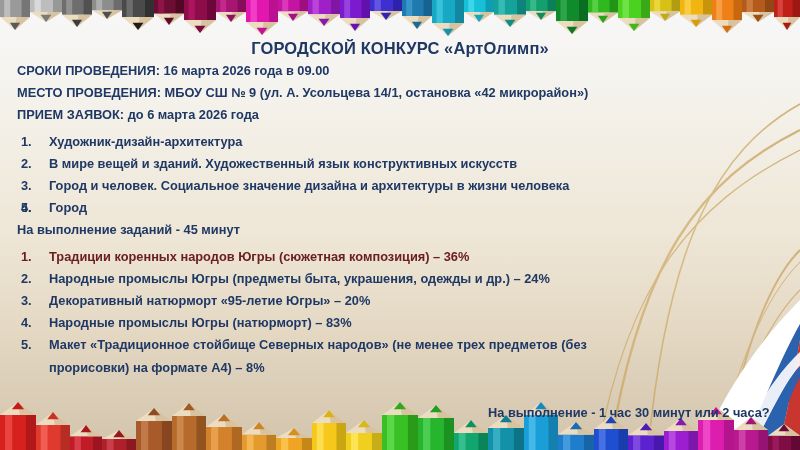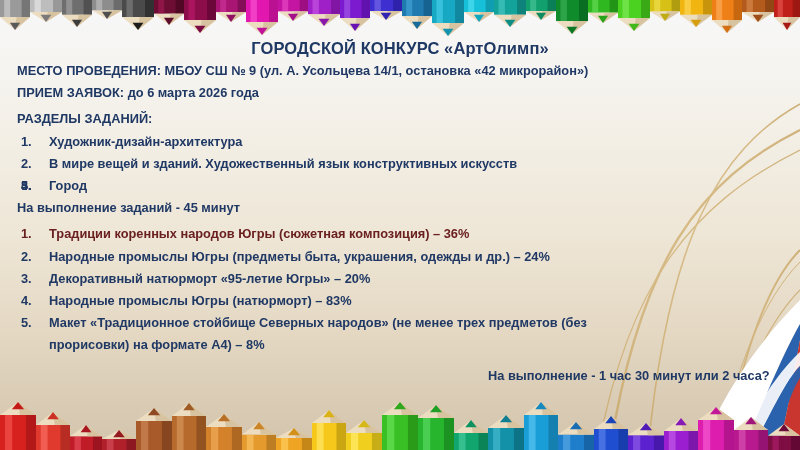--- a/index.html
+++ b/index.html
@@ -89,21 +89,21 @@
     left: 4px;
     top: 0;
     width: 18px;
     text-align: left;
   }
   .list li.accent, .list li.accent .num { color: #6b2020; }
 
   .footnote {
     position: absolute;
     left: 452px;
-    top: 368px;
+    top: 405px;
     font-size: 12.8px;
     font-weight: bold;
     color: #1f3864;
     white-space: nowrap;
     padding-left: 36px;
   }
 </style>
 </head>
 <body>
 
@@ -535,33 +535,33 @@
         </g>
       </svg>
   </div>
 
   <div class="content">
 
     <div class="title">ГОРОДСКОЙ КОНКУРС «АртОлимп»</div>
 
     <div class="body-block">
 
+      <div class="line">СРОКИ ПРОВЕДЕНИЯ:  16 марта 2026 года в 09.00</div>
 
       <div class="line">МЕСТО ПРОВЕДЕНИЯ: МБОУ СШ № 9 (ул. А. Усольцева 14/1, остановка «42 микрорайон»)</div>
 
       <div class="line">ПРИЕМ ЗАЯВОК: до 6 марта 2026 года</div>
 
       <div class="gap-sm"></div>
 
-      <div class="line">РАЗДЕЛЫ ЗАДАНИЙ:</div>
 
       <ul class="list" id="sections-list">
           <li><span class="num">1.</span><span>Художник-дизайн-архитектура</span></li>
           <li><span class="num">2.</span><span>В мире вещей и зданий. Художественный язык конструктивных искусств</span></li>
-          <li><span class="num">3.</span></li>
+          <li><span class="num">3.</span><span>Город и человек. Социальное значение дизайна и архитектуры в жизни человека</span></li>
           <li><span class="num">4.</span></li>
           <li><span class="num">5.</span><span>Город</span></li>
         </ul>
 
       <div class="line">На выполнение заданий -  45 минут</div>
 
       <div class="gap-sm"></div>
 
 
       <ul class="list" id="themes-list">

